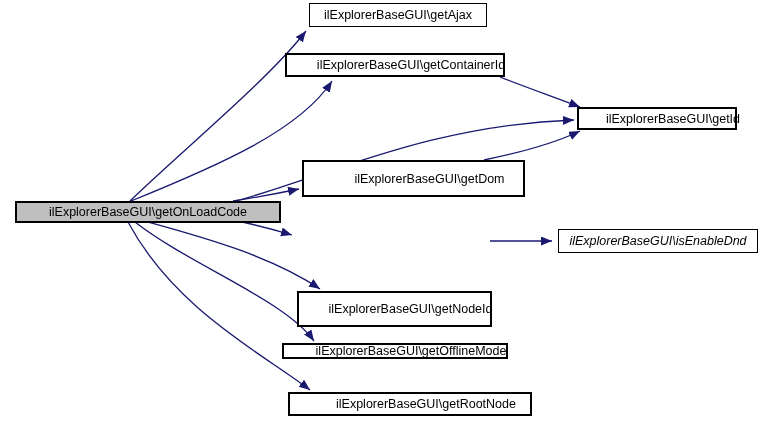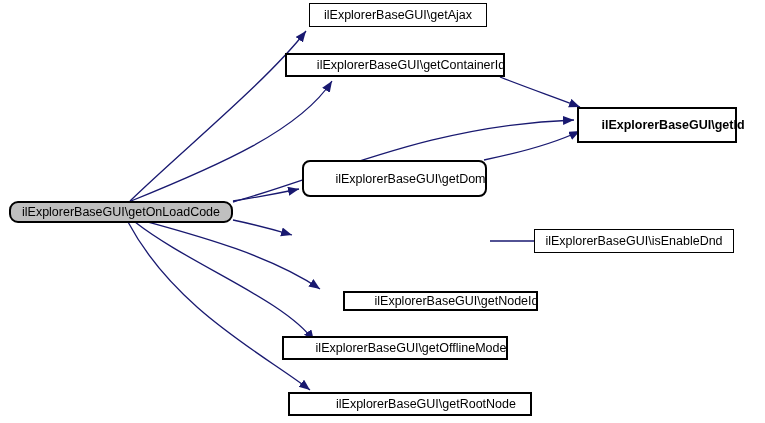--- a/index.html
+++ b/index.html
@@ -49,50 +49,50 @@
     <path class="edge" d="M 233,201 C 252,198 275,194 299,189" marker-end="url(#arrow)"></path>
     <path class="edge" d="M 233,220 C 252,224 272,229 292,235" marker-end="url(#arrow)"></path>
     <path class="edge" d="M 148,222 C 195,235 270,255 320,289" marker-end="url(#arrow)"></path>
     <path class="edge" d="M 135,222 C 190,265 285,300 314,341" marker-end="url(#arrow)"></path>
     <path class="edge" d="M 128,222 C 175,310 265,355 310,390" marker-end="url(#arrow)"></path>
     <path class="edge" d="M 500,77 C 528,88 554,97 580,107" marker-end="url(#arrow)"></path>
     <path class="edge" d="M 484,160 C 518,153 551,145 580,131" marker-end="url(#arrow)"></path>
     <path class="edge" d="M 490,241 L 552,241" marker-end="url(#arrow)"></path>
   </svg>
 
-  <div class="node selected" style="left:9px;top:201px;width:224px;height:22px;border-radius:9px;">
+  <div class="node selected" style="left:15px;top:201px;width:266px;height:22px;">
     <span>ilExplorerBaseGUI\getOnLoadCode</span>
   </div>
 
   <div class="node" style="left:309px;top:3px;width:178px;height:24px;">
     <span>ilExplorerBaseGUI\getAjax</span>
   </div>
 
   <div class="node bold" style="left:285px;top:53px;width:220px;height:24px;">
     <span>ilExplorerBaseGUI\getContainerId</span>
   </div>
 
-  <div class="node bold" style="left:577px;top:107px;width:160px;height:36px;font-weight:bold;">
+  <div class="node bold" style="left:577px;top:107px;width:160px;height:23px;">
     <span>ilExplorerBaseGUI\getId</span>
   </div>
 
-  <div class="node bold" style="left:302px;top:160px;width:185px;height:37px;border-radius:8px;">
+  <div class="node bold" style="left:302px;top:160px;width:223px;height:37px;">
     <span>ilExplorerBaseGUI\getDom</span>
   </div>
 
 
-  <div class="node" style="left:534px;top:229px;width:200px;height:24px;">
+  <div class="node" style="left:558px;top:229px;width:200px;height:24px;font-style:italic;">
     <span>ilExplorerBaseGUI\isEnableDnd</span>
   </div>
 
-  <div class="node bold" style="left:297px;top:291px;width:195px;height:20px;margin-left:46px;">
+  <div class="node bold" style="left:297px;top:291px;width:195px;height:36px;">
     <span>ilExplorerBaseGUI\getNodeId</span>
   </div>
 
-  <div class="node bold" style="left:282px;top:336px;width:226px;height:24px;">
+  <div class="node bold" style="left:282px;top:343px;width:226px;height:16px;">
     <span>ilExplorerBaseGUI\getOfflineMode</span>
   </div>
 
   <div class="node bold" style="left:288px;top:392px;width:244px;height:24px;">
     <span>ilExplorerBaseGUI\getRootNode</span>
   </div>
 
 </div>
 
 </body></html>

